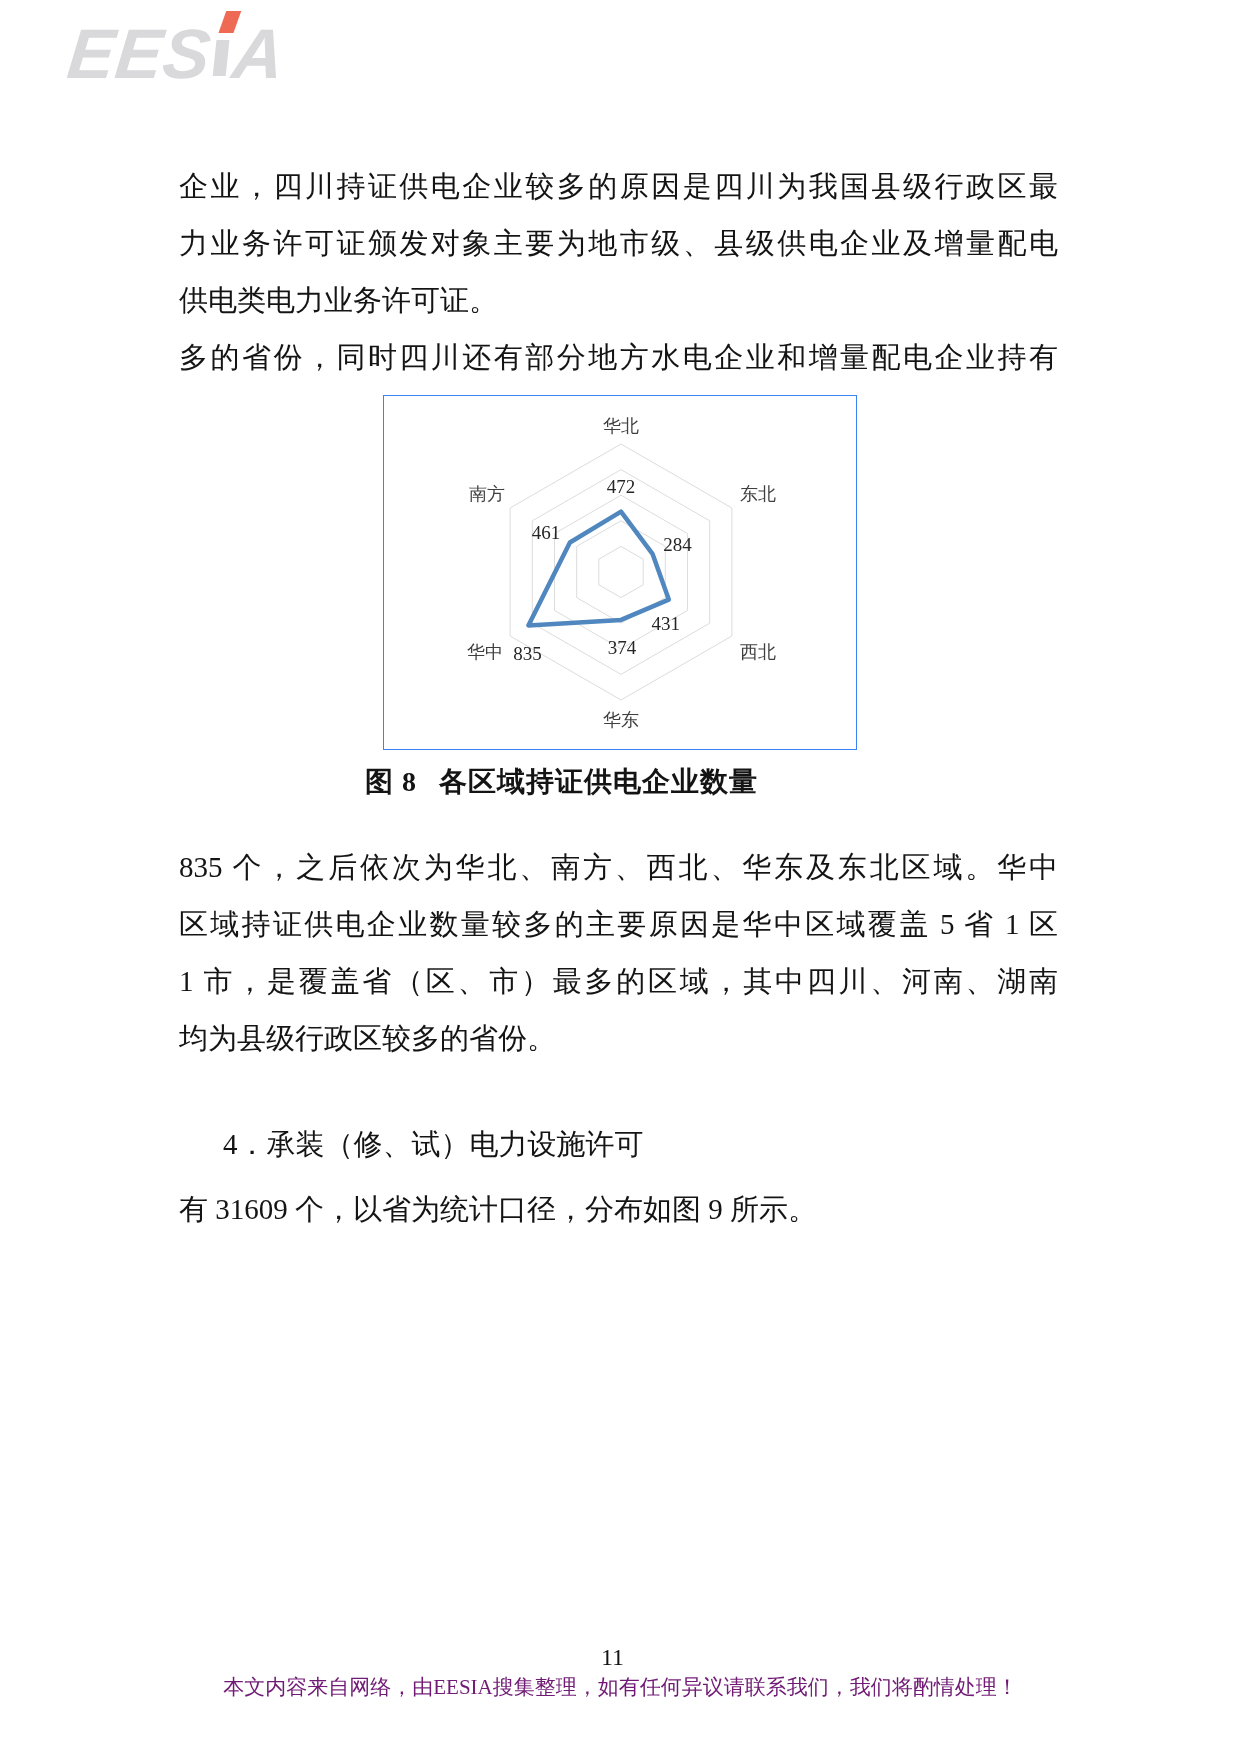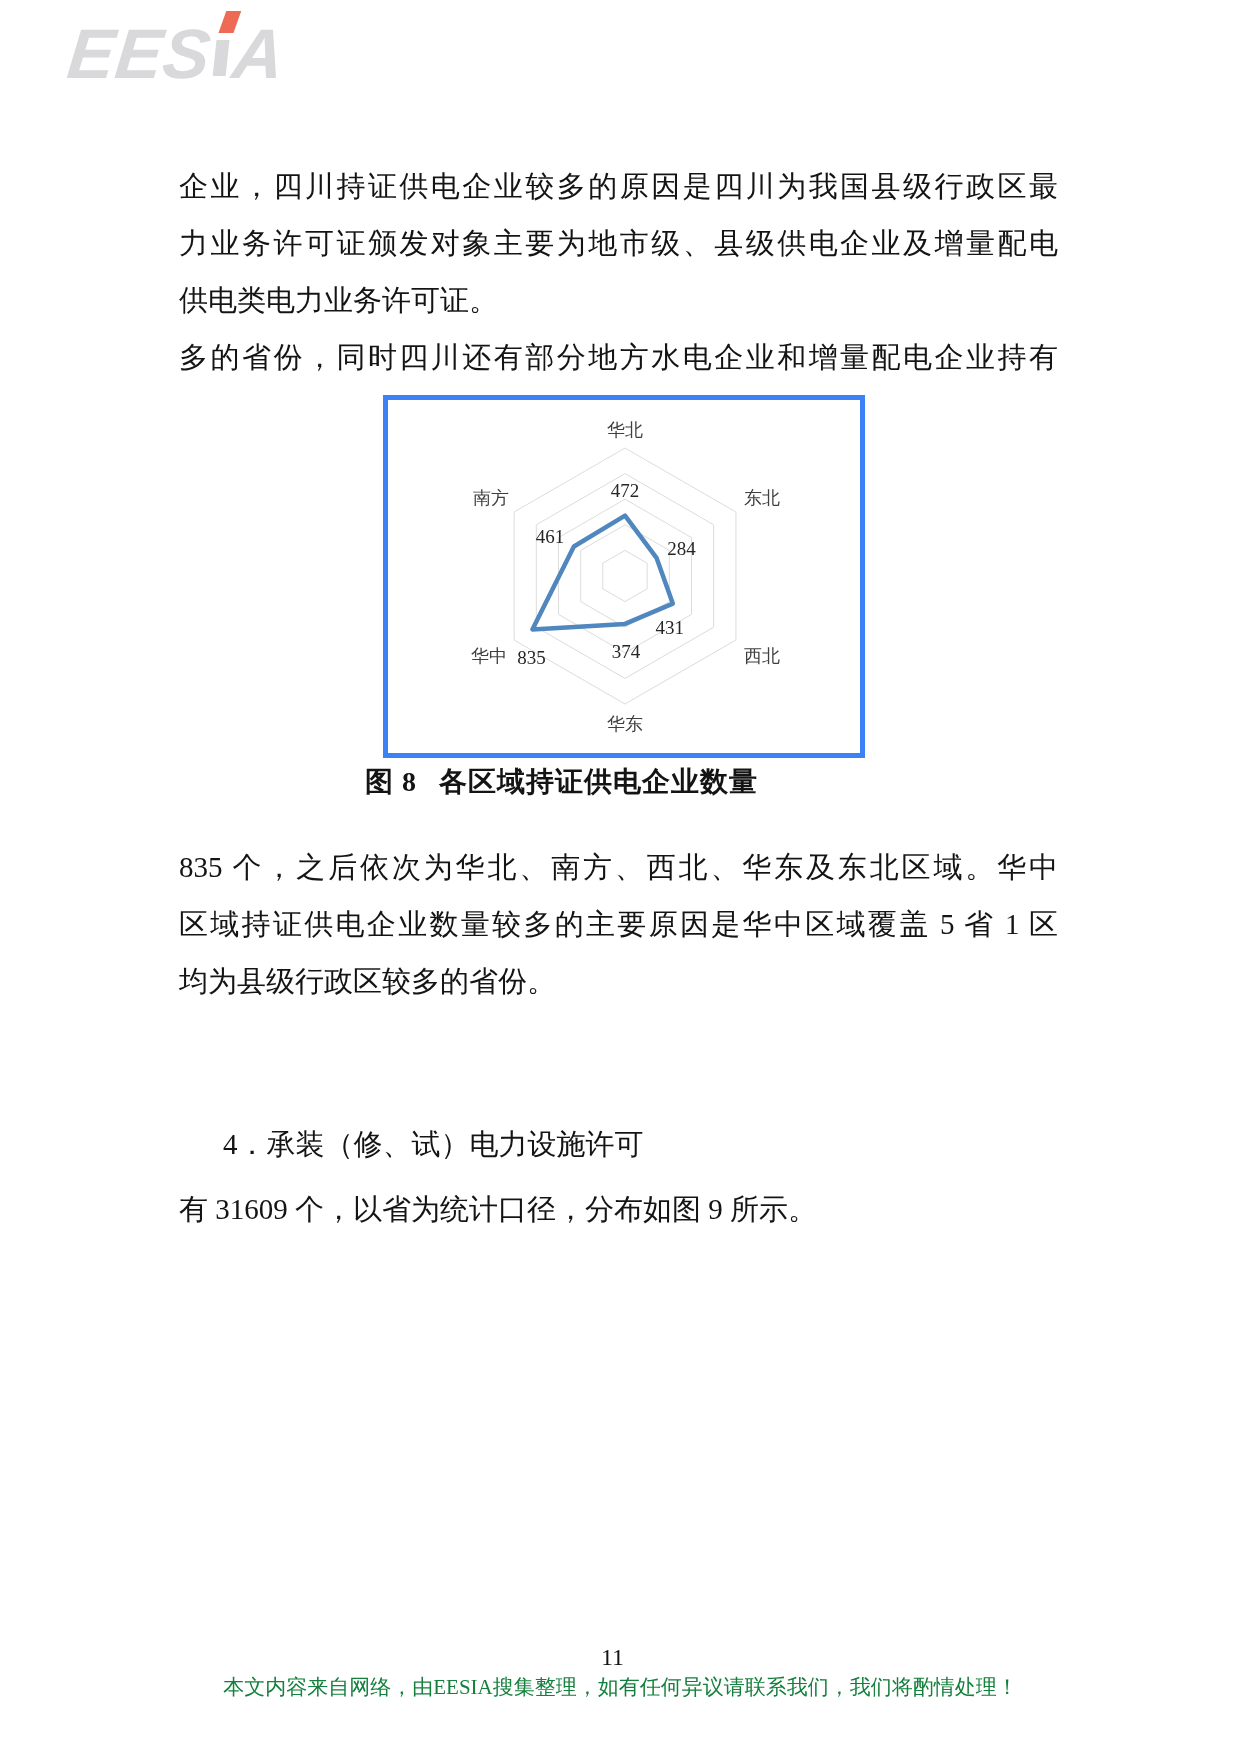--- a/index.html
+++ b/index.html
@@ -39,40 +39,40 @@
     text-align:justify;
     text-align-last:justify;
     text-justify:inter-character;
   }
   .indent { text-indent:44px; }
 
   
   .chart-box {
     position:absolute; left:383px; top:395px;
     width:472px; height:353px;
-    border:5px solid #3b82f6;
+    border:1px solid #3b82f6;
     background:#ffffff;
   }
   .fig-caption {
     position:absolute; left:0; top:762px; width:1123px;
     text-align:center;
     font-size:28px; font-weight:bold; line-height:40px;
     letter-spacing:1px;
   }
   .cap-gap { display:inline-block; width:22px; }
 
   
   .page-number {
     position:absolute; left:0; top:1643px; width:1225px;
     text-align:center; font-size:24px; line-height:28px;
   }
   .footer-note {
     position:absolute; left:0; top:1674px; width:1241px;
     text-align:center; font-size:21px; line-height:26px;
-    color:#15803d;
+    color:#701a75;
   }
 </style>
 </head>
 <body>
 
 <div class="page">
 
   <div class="logo">
     <span>EES</span><span class="logo-i"><span class="logo-i-flag"></span><span class="logo-i-stem"></span></span><span>A</span>
   </div>
@@ -106,20 +106,21 @@
         <text x="161.9" y="136.5" text-anchor="middle" dominant-baseline="central" font-size="19" fill="#262626" font-family="&quot;Liberation Serif&quot;,&quot;DejaVu Serif&quot;,serif">461</text>
       </svg>
   </div>
   <div class="fig-caption">
     <span>图 8</span><span class="cap-gap"></span><span>各区域持证供电企业数量</span>
   </div>
 
   <div class="para" style="top:839px">
     <div class="textline just">835 个，之后依次为华北、南方、西北、华东及东北区域。华中</div>
     <div class="textline just">区域持证供电企业数量较多的主要原因是华中区域覆盖 5 省 1 区</div>
+    <div class="textline just">1 市，是覆盖省（区、市）最多的区域，其中四川、河南、湖南</div>
     <div class="textline">均为县级行政区较多的省份。</div>
   </div>
 
   <div class="para" style="top:1116px">
     <div class="textline indent">4．承装（修、试）电力设施许可</div>
   </div>
 
   <div class="para" style="top:1181px">
     <div class="textline">有 31609 个，以省为统计口径，分布如图 9 所示。</div>
   </div>

